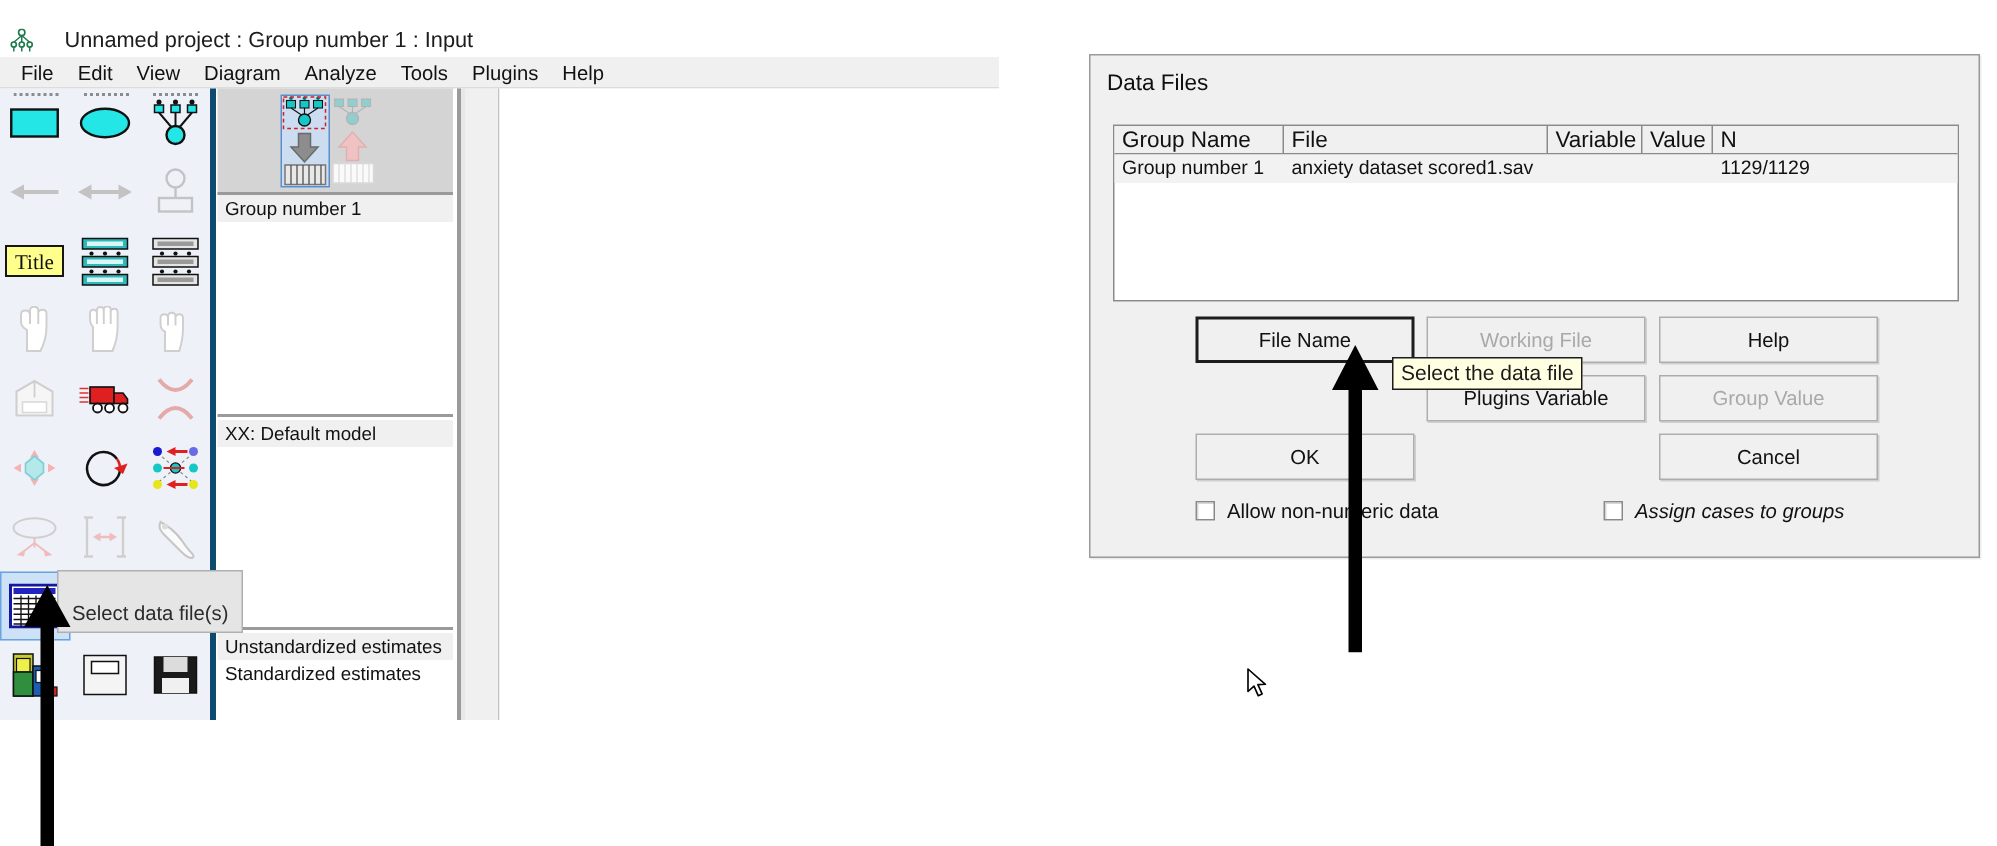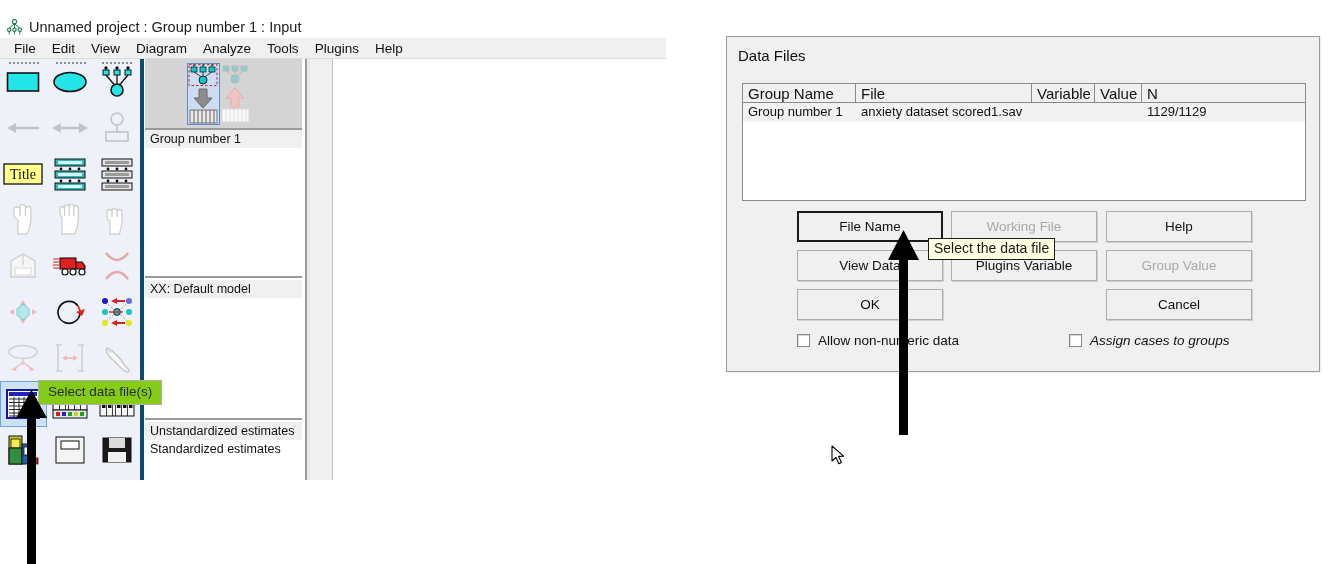--- a/index.html
+++ b/index.html
@@ -11,21 +11,21 @@
     overflow: hidden;
   }
   #root { position: relative; width: 1331px; height: 564px; }
 
   
   #amos-window {
     position: absolute; left: 0; top: 0; width: 666px; height: 480px;
   }
   #title-bar {
     position: absolute; left: 0; top: 14px; height: 26px;
-    display: flex; align-items: center; gap: 6px;
+    display: flex; align-items: center; gap: 20px;
     padding-left: 6px;
   }
   #title-bar .ttl {
     font-size: 14.5px; color: #1c1c1c; white-space: nowrap;
   }
   .amos-logo { width: 17px; height: 17px; display: block; }
 
   #menu-bar {
     position: absolute; left: 0; top: 38px; width: 666px; height: 21px;
     background: #f0f0f0;
@@ -90,23 +90,23 @@
     background: #f0f0f0; border-right: 1px solid #c4c4c4;
   }
   #canvas-area {
     position: absolute; left: 333px; top: 59px; width: 333px; height: 421px;
     background: #ffffff;
   }
 
   
   #palette-tooltip {
     position: absolute; left: 38px; top: 380px;
-    background: #84cc16; border: 1px solid #b0b0b0;
+    background: #e5e5e5; border: 1px solid #b0b0b0;
     font-size: 13.5px; color: #2b2b2b;
-    padding: 3px 9px 5px 9px; white-space: nowrap;
+    padding: 20px 9px 5px 9px; white-space: nowrap;
     z-index: 40;
   }
 
   
   #data-files-dialog {
     position: absolute; left: 726px; top: 36px; width: 594px; height: 336px;
     background: #f0f0f0;
     border: 1px solid #9a9a9a;
     box-shadow: 1px 1px 0 rgba(0,0,0,0.07);
   }
@@ -636,21 +636,20 @@
         <div class="gc" style="width:63px;"></div>
         <div class="gc" style="width:47px;"></div>
         <div class="gc" style="flex:1;">1129/1129</div>
       </div>
     </div>
 
     <div class="btn disabled" style="left:224px; top:174px; width:146px;">Working File</div>
     <div class="btn default" style="left:70px;  top:174px; width:146px;">File Name</div>
     <div class="btn" style="left:379px; top:174px; width:146px;">Help</div>
 
-    <div class="btn" style="left:70px;  top:213px; width:146px;">View Data</div>
     <div class="btn" style="left:224px; top:213px; width:146px;">Plugins Variable</div>
     <div class="btn disabled" style="left:379px; top:213px; width:146px;">Group Value</div>
 
     <div class="btn" style="left:70px;  top:252px; width:146px;">OK</div>
     <div class="btn" style="left:379px; top:252px; width:146px;">Cancel</div>
 
     <div class="chk-wrap" style="left:70px; top:296px;">
       <span class="chk-box"></span>
       <span>Allow non-numeric data</span>
     </div>

